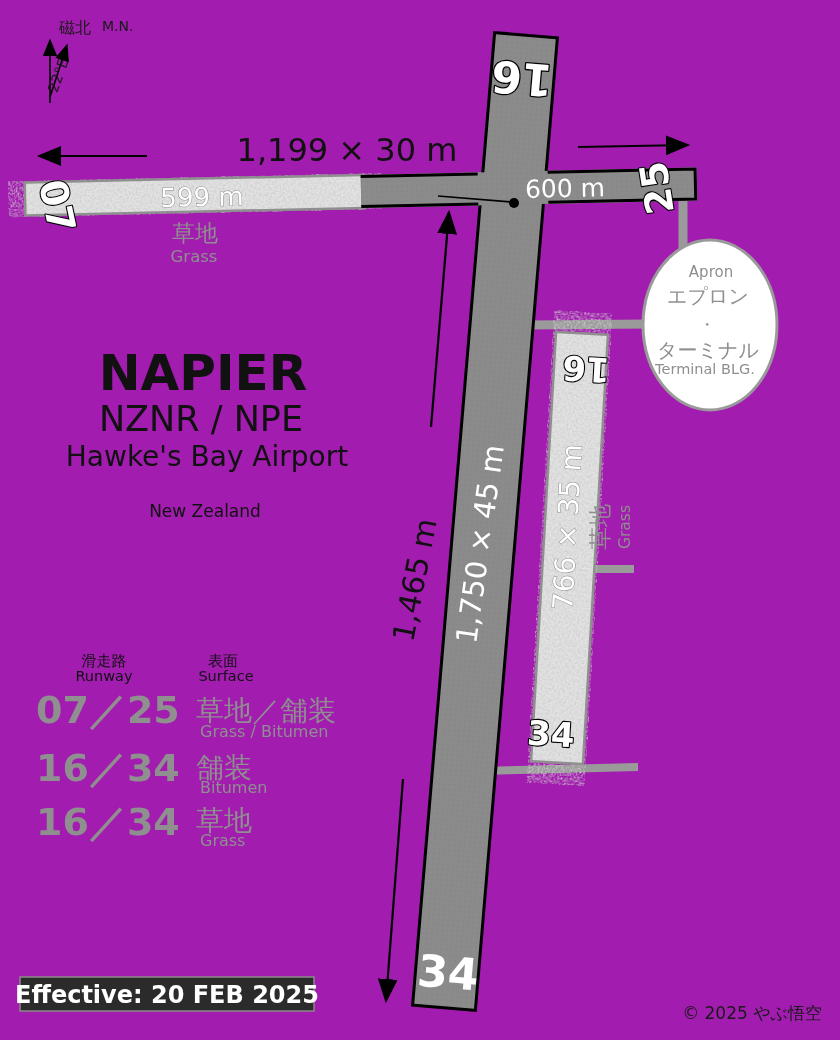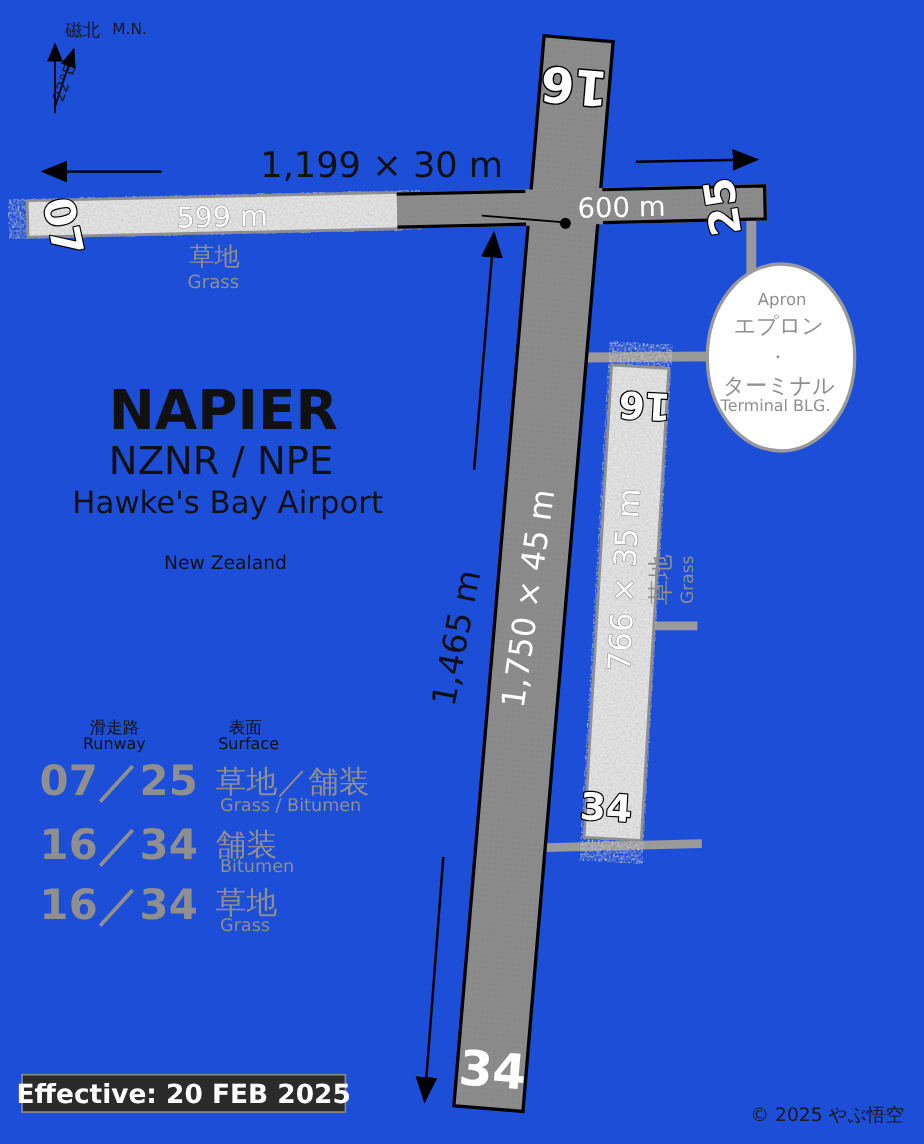--- a/index.html
+++ b/index.html
@@ -1,16 +1,16 @@
 <!DOCTYPE html>
 <html><head>
 <meta charset="utf-8">
 <style>
   html,body { margin:0; padding:0; background:#fff; }
-  .page { width:840px; height:1040px; position:relative; background:#1d4ed8; overflow:hidden; }
+  .page { width:840px; height:1040px; position:relative; background:#a21caf; overflow:hidden; }
   svg text { font-family:"DejaVu Sans", sans-serif; }
   .t-black { fill:#111111; }
   .t-dark  { fill:#1a1a1a; }
   .t-gray  { fill:#8f8f8f; }
   .t-white { fill:#ffffff; }
   .bold    { font-weight:700; }
   .rwy-num { font-weight:700; fill:#ffffff; stroke:#000000; paint-order:stroke; stroke-linejoin:round; }
   .rwy-num-plain { font-weight:700; fill:#ffffff; }
   .halo-gray { stroke:#8c8c8c; stroke-width:1; paint-order:stroke; }
   .dimline { stroke:#000; stroke-width:2.2; fill:none; }

